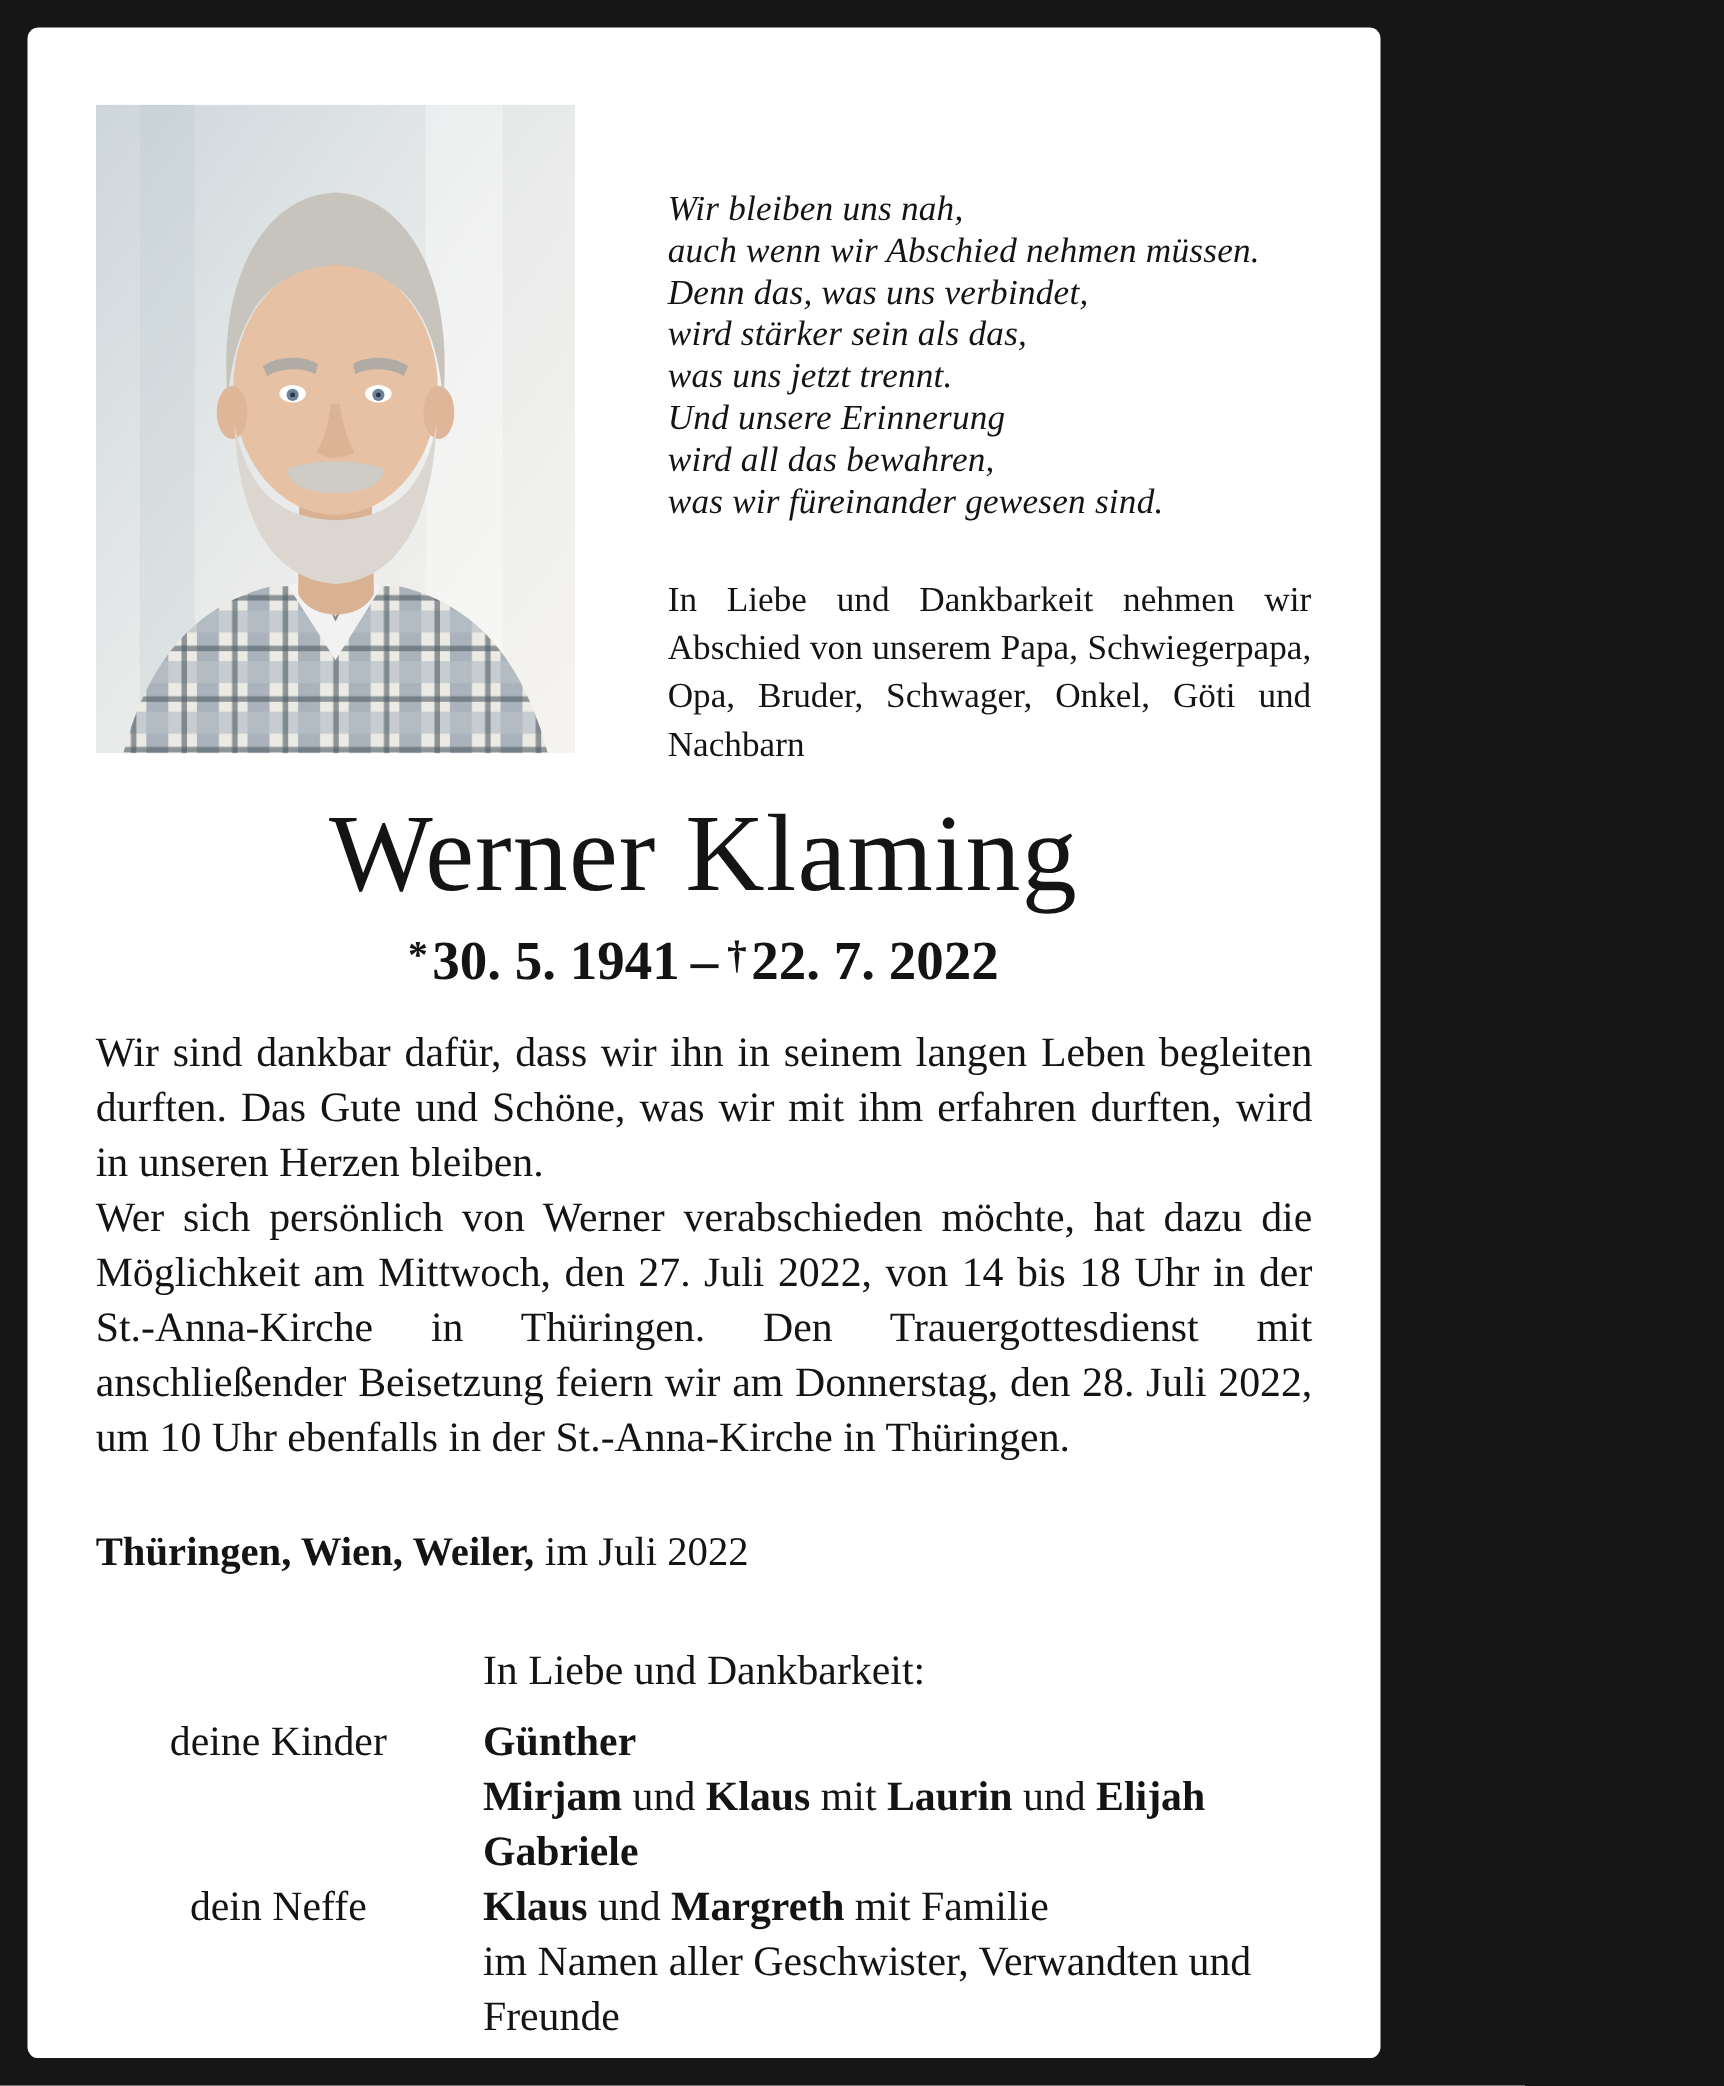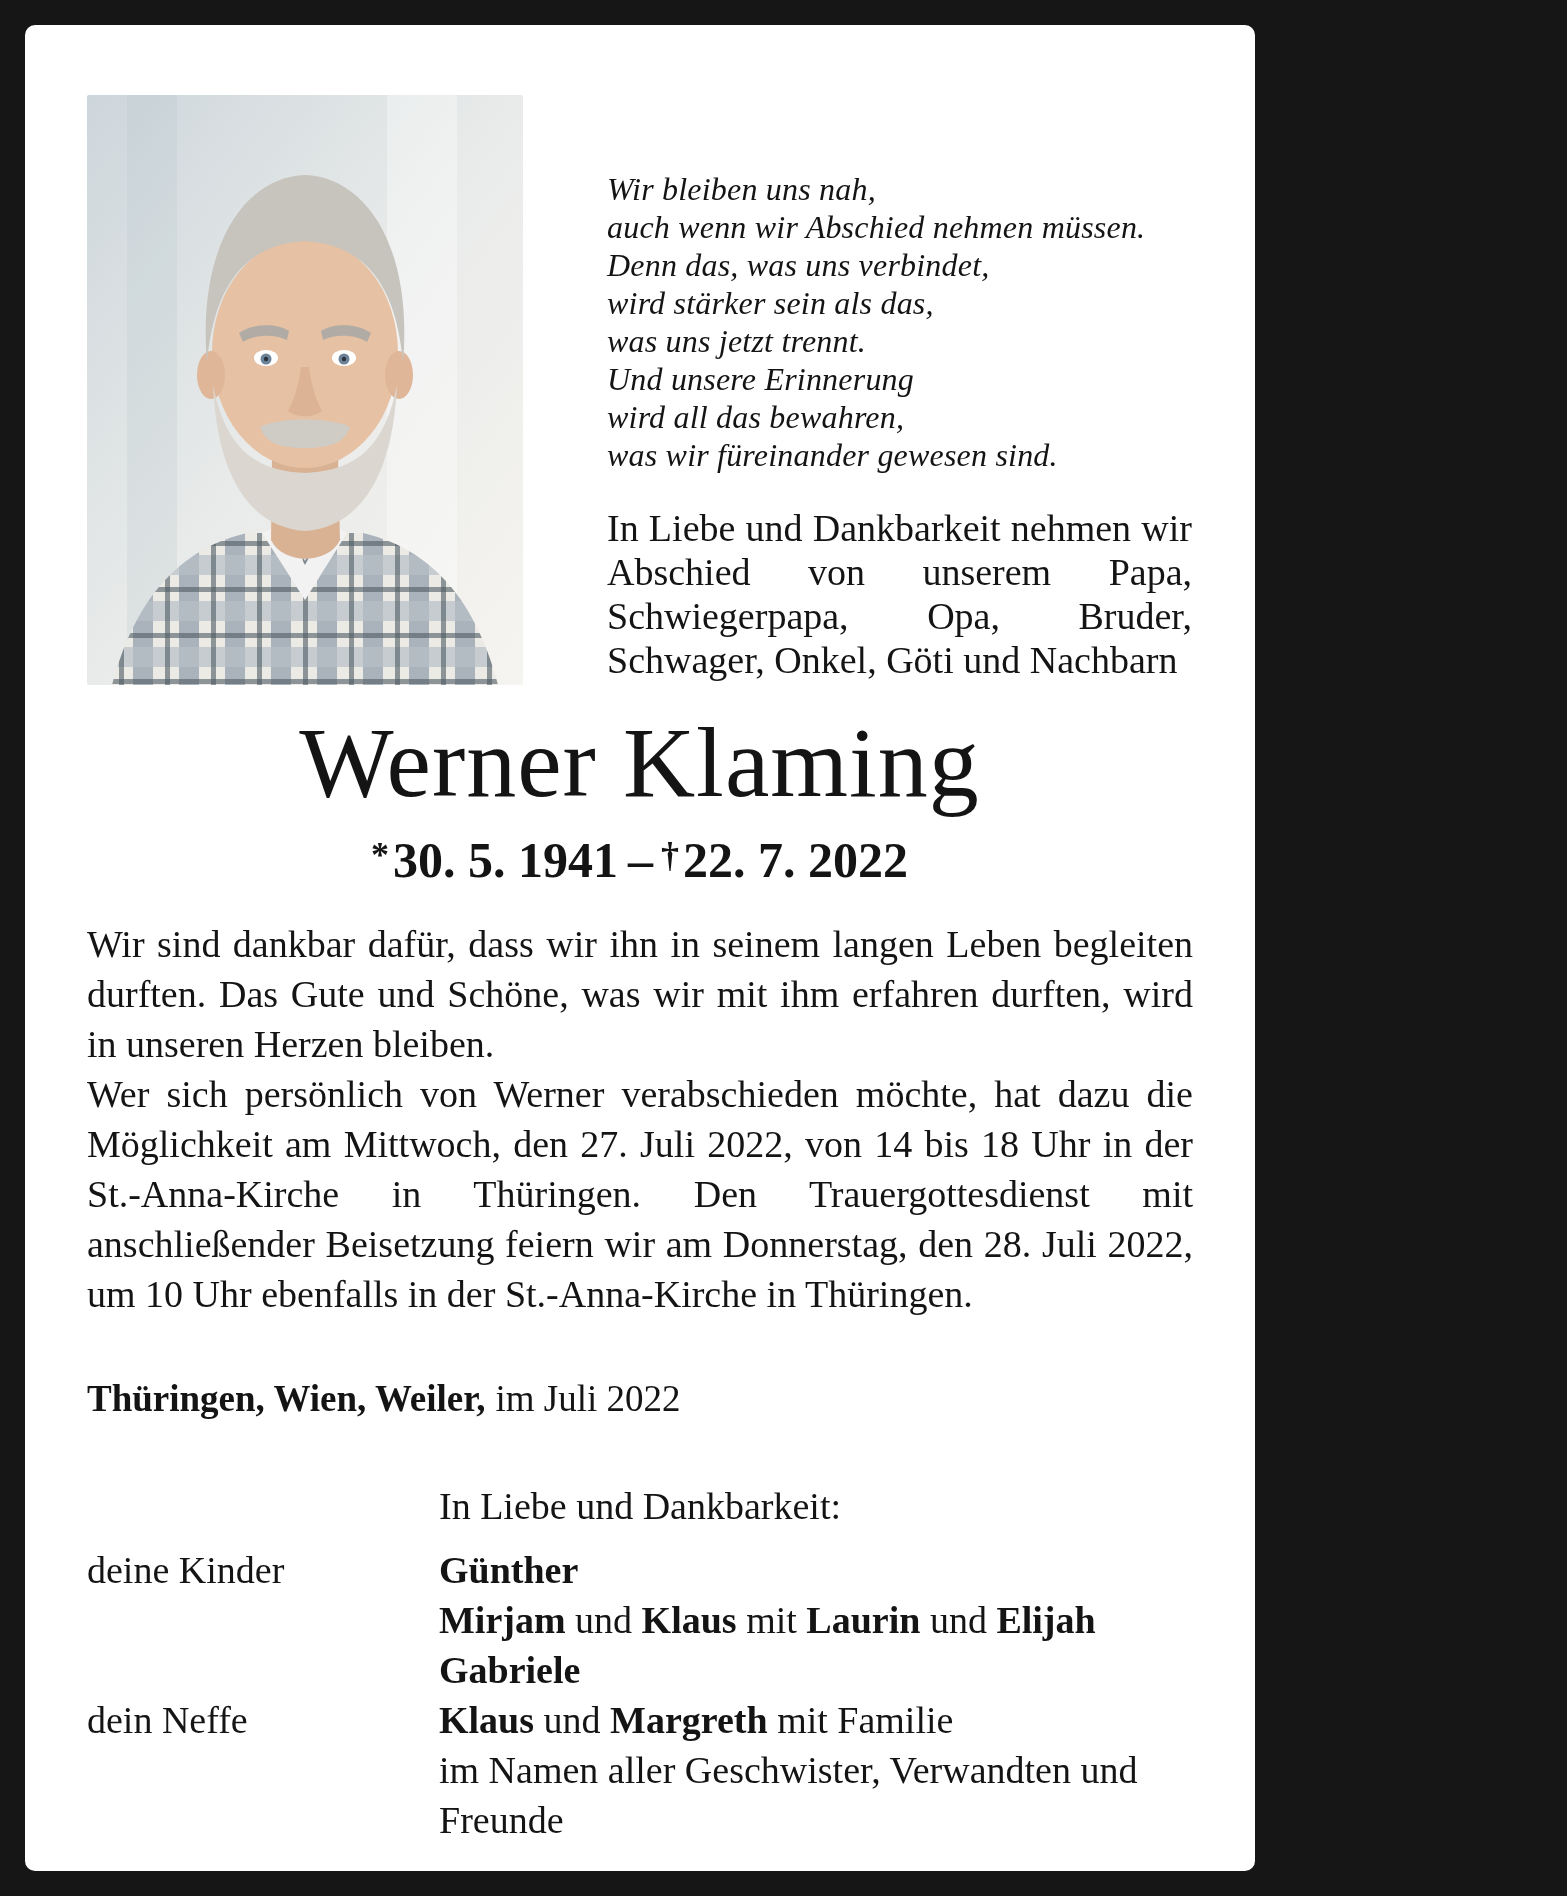--- a/index.html
+++ b/index.html
@@ -44,22 +44,22 @@
     flex: 0 0 auto;
     padding-top: 75px;
   }
   .poem {
     font-style: italic;
     font-size: 32px;
     line-height: 38px;
     letter-spacing: 0.2px;
   }
   .intro {
-    margin: 32px 0 0 0;
-    font-size: 38px;
+    margin: 48px 0 0 0;
+    font-size: 32px;
     line-height: 44px;
     text-align: justify;
   }
   
   .center-block {
     width: 1105px;
     text-align: center;
   }
   .name {
     margin: 26px 0 0 0;
@@ -100,21 +100,21 @@
     font-size: 38px;
     line-height: 50px;
   }
   .family {
     display: grid;
     grid-template-columns: 332px 1fr;
     column-gap: 20px;
     font-size: 38px;
     line-height: 50px;
   }
-  .family .label { text-align: left; }
+  .family .label { text-align: center; }
   .b { font-weight: 700; }
 </style>
 </head>
 <body>
 
 <div class="card">
 
   <div class="top">
 
     <div class="photo">

